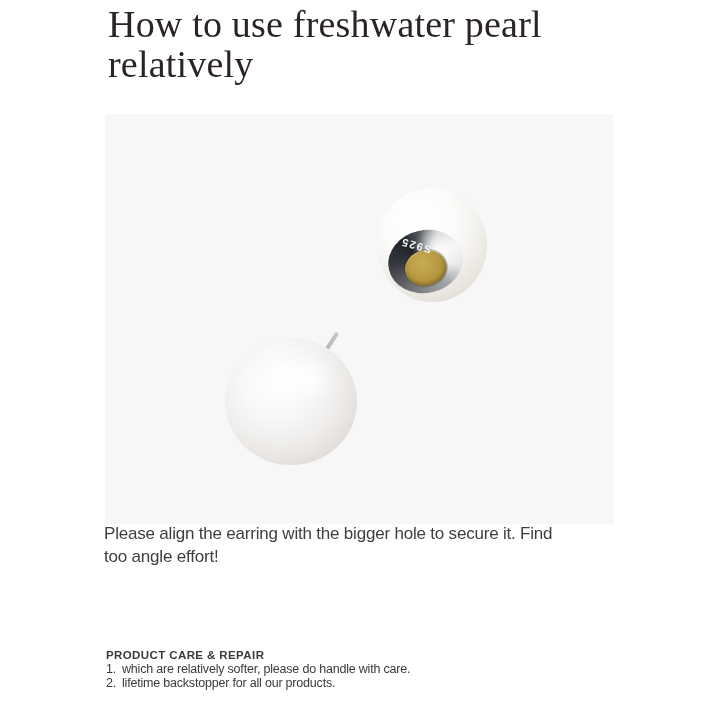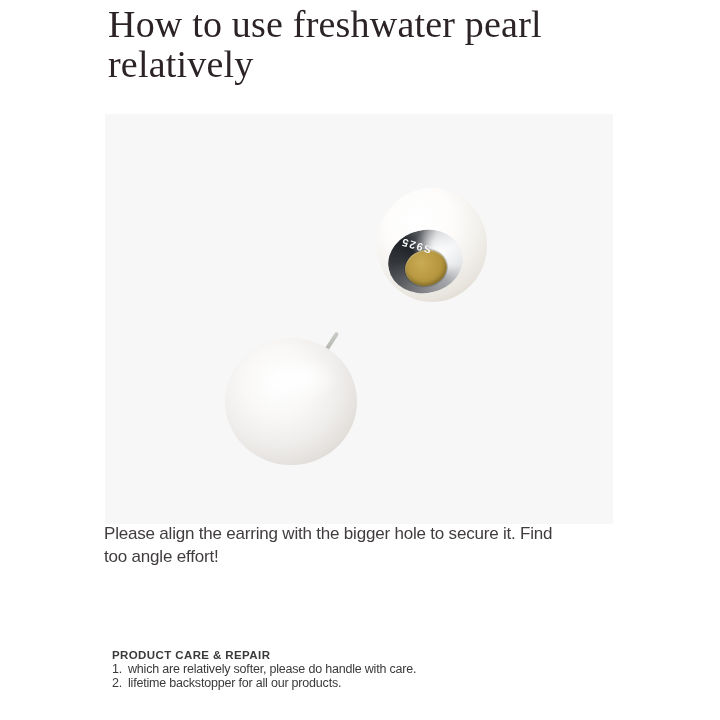--- a/index.html
+++ b/index.html
@@ -46,21 +46,21 @@
       radial-gradient(ellipse 28% 18% at 58% 32%, rgba(255,255,255,0.95), rgba(255,255,255,0) 100%),
       radial-gradient(circle at 40% 35%, #ffffff 0%, #f9f8f7 30%, #efedeb 55%, #e1deda 76%,
                       #cfccc7 92%, #d8d5d0 100%); }
 
   
   .instruction { position:absolute; left:104px; top:522px; margin:0;
     font-size:17px; line-height:23px; letter-spacing:-0.2px; color:#413d3e; }
   .instruction .p-line { display:block; white-space:nowrap; }
 
   
-  .care { position:absolute; left:112px; top:648px; color:#3b3a3a; }
+  .care { position:absolute; left:106px; top:648px; color:#3b3a3a; }
   .care h2 { margin:0; font-size:11.5px; line-height:14px; font-weight:700;
              letter-spacing:0.4px; color:#3b3a3a; }
   .care-item { display:flex; font-size:12.5px; line-height:14px; letter-spacing:-0.2px; }
   .care-item .num { width:16px; flex:none; }
   .care-item .c-line { display:block; white-space:nowrap; }
 </style>
 </head>
 <body>
 
 <div class="page">

